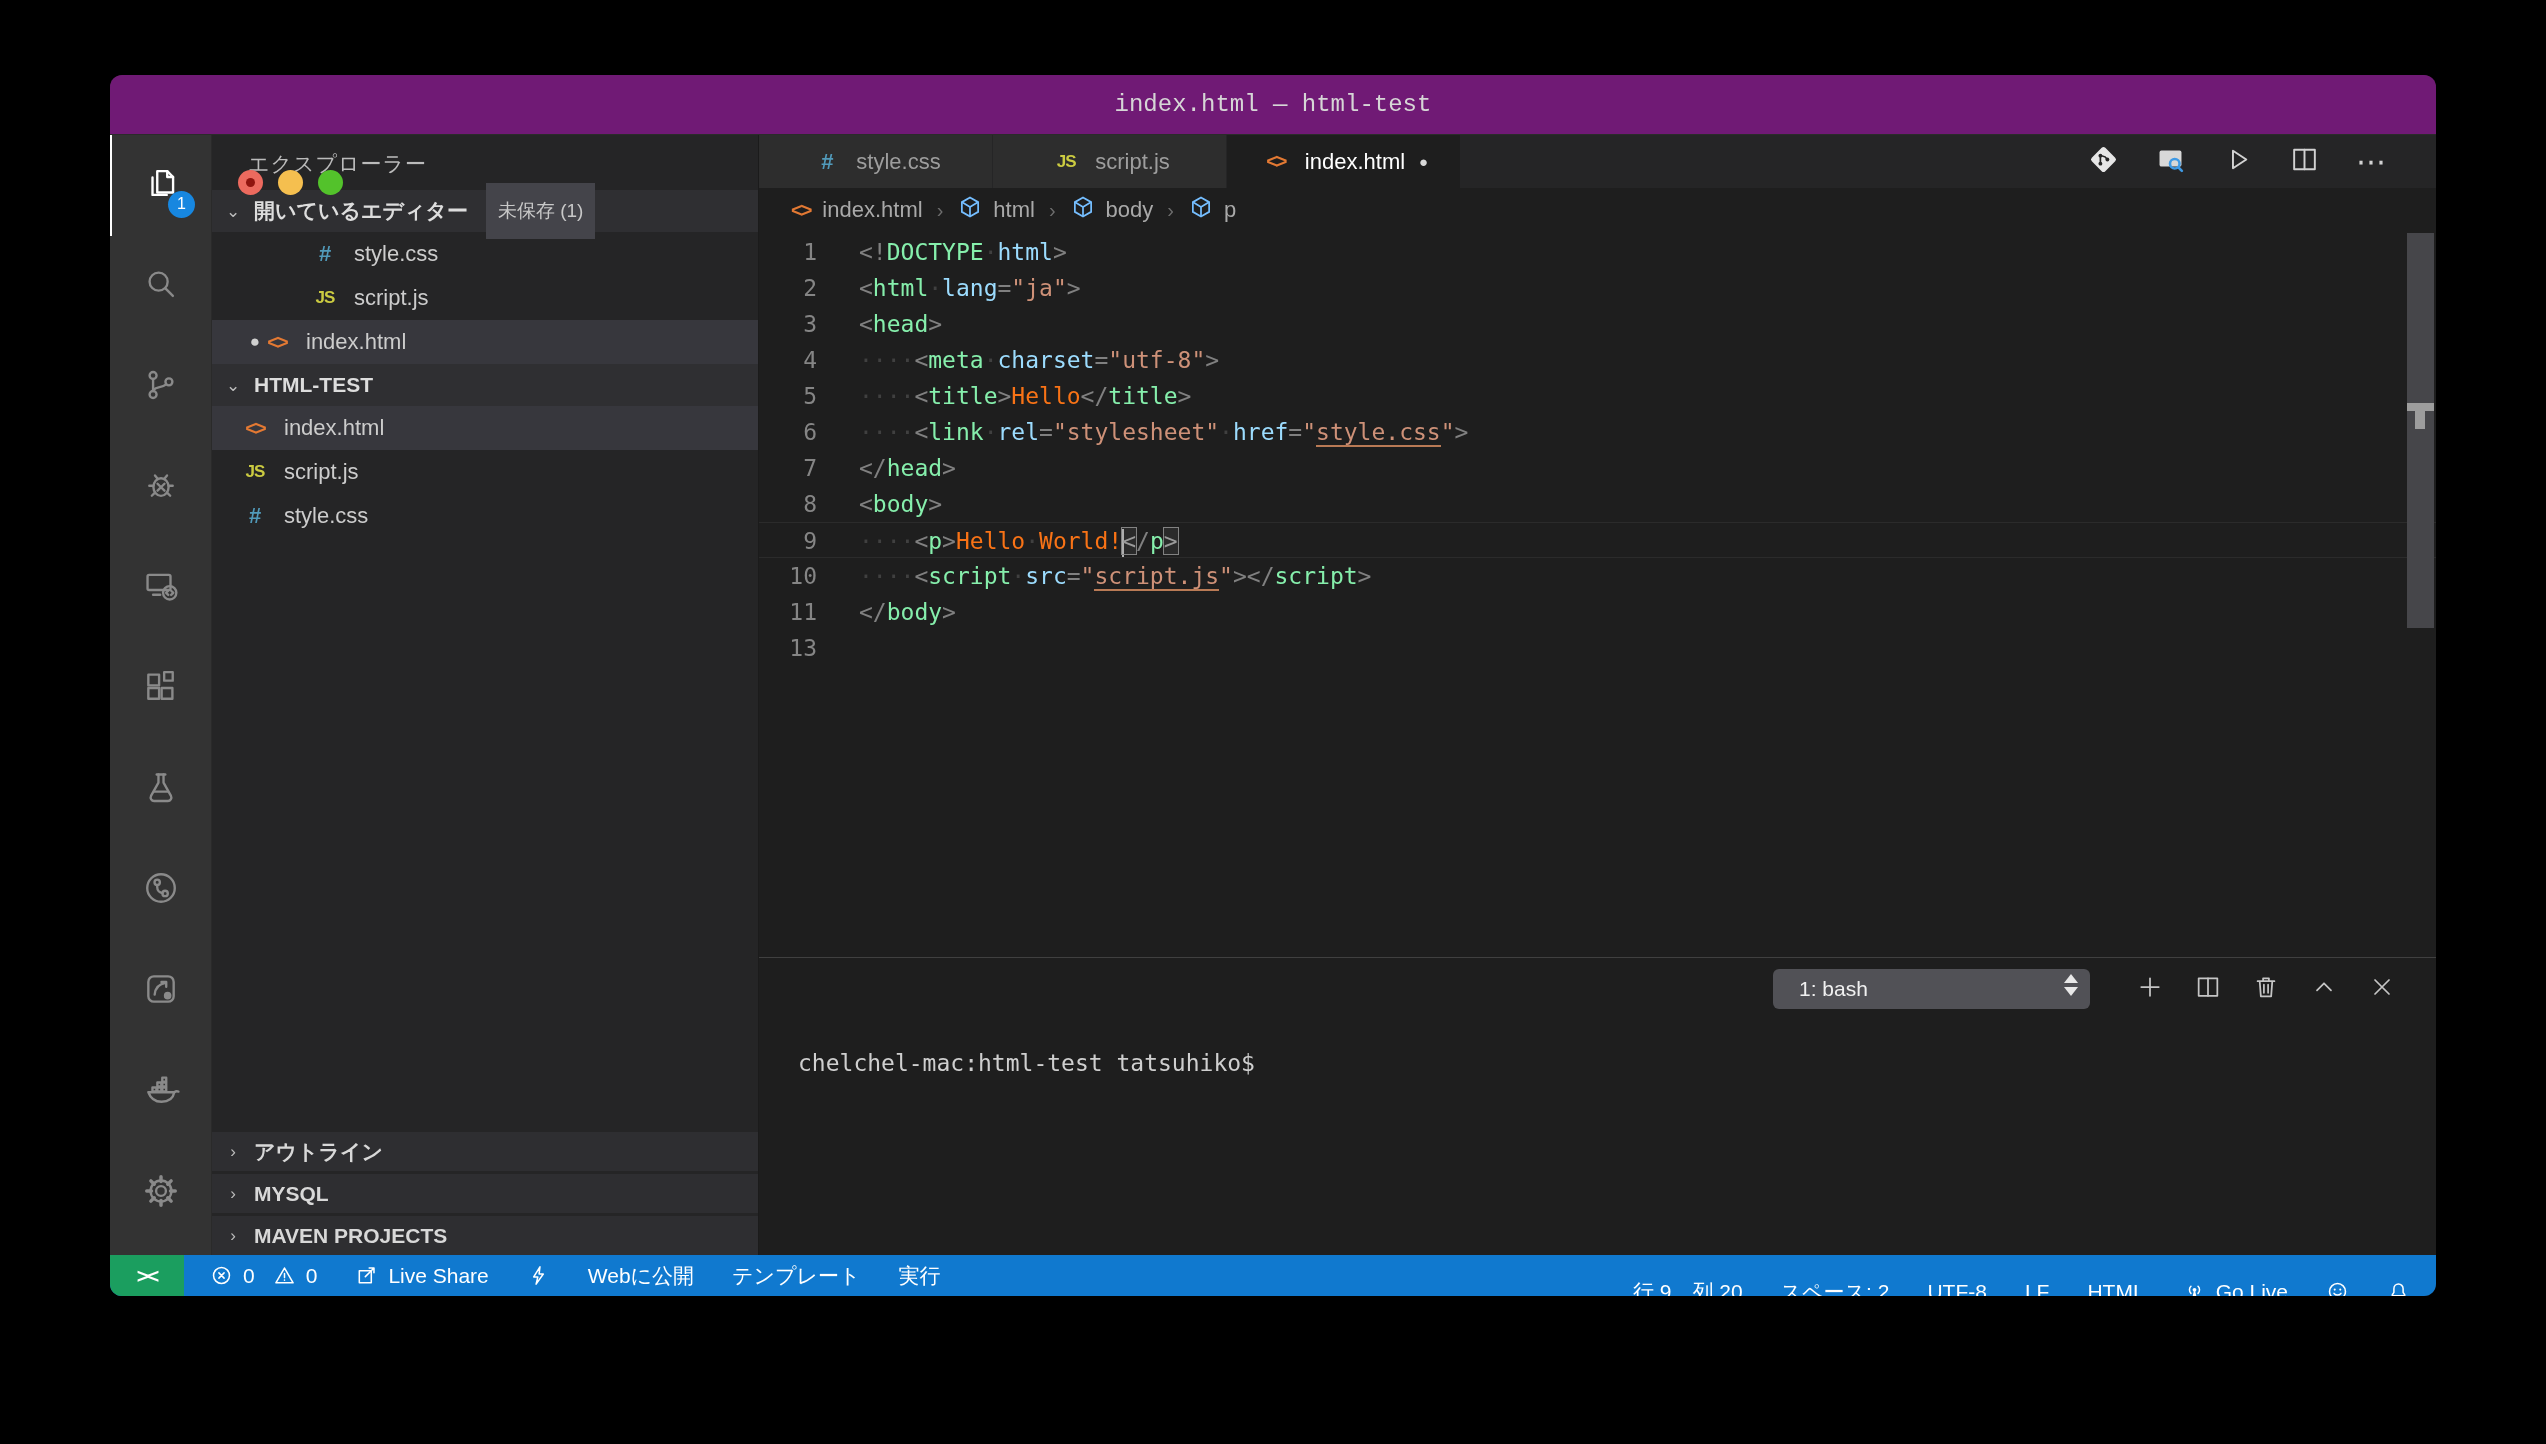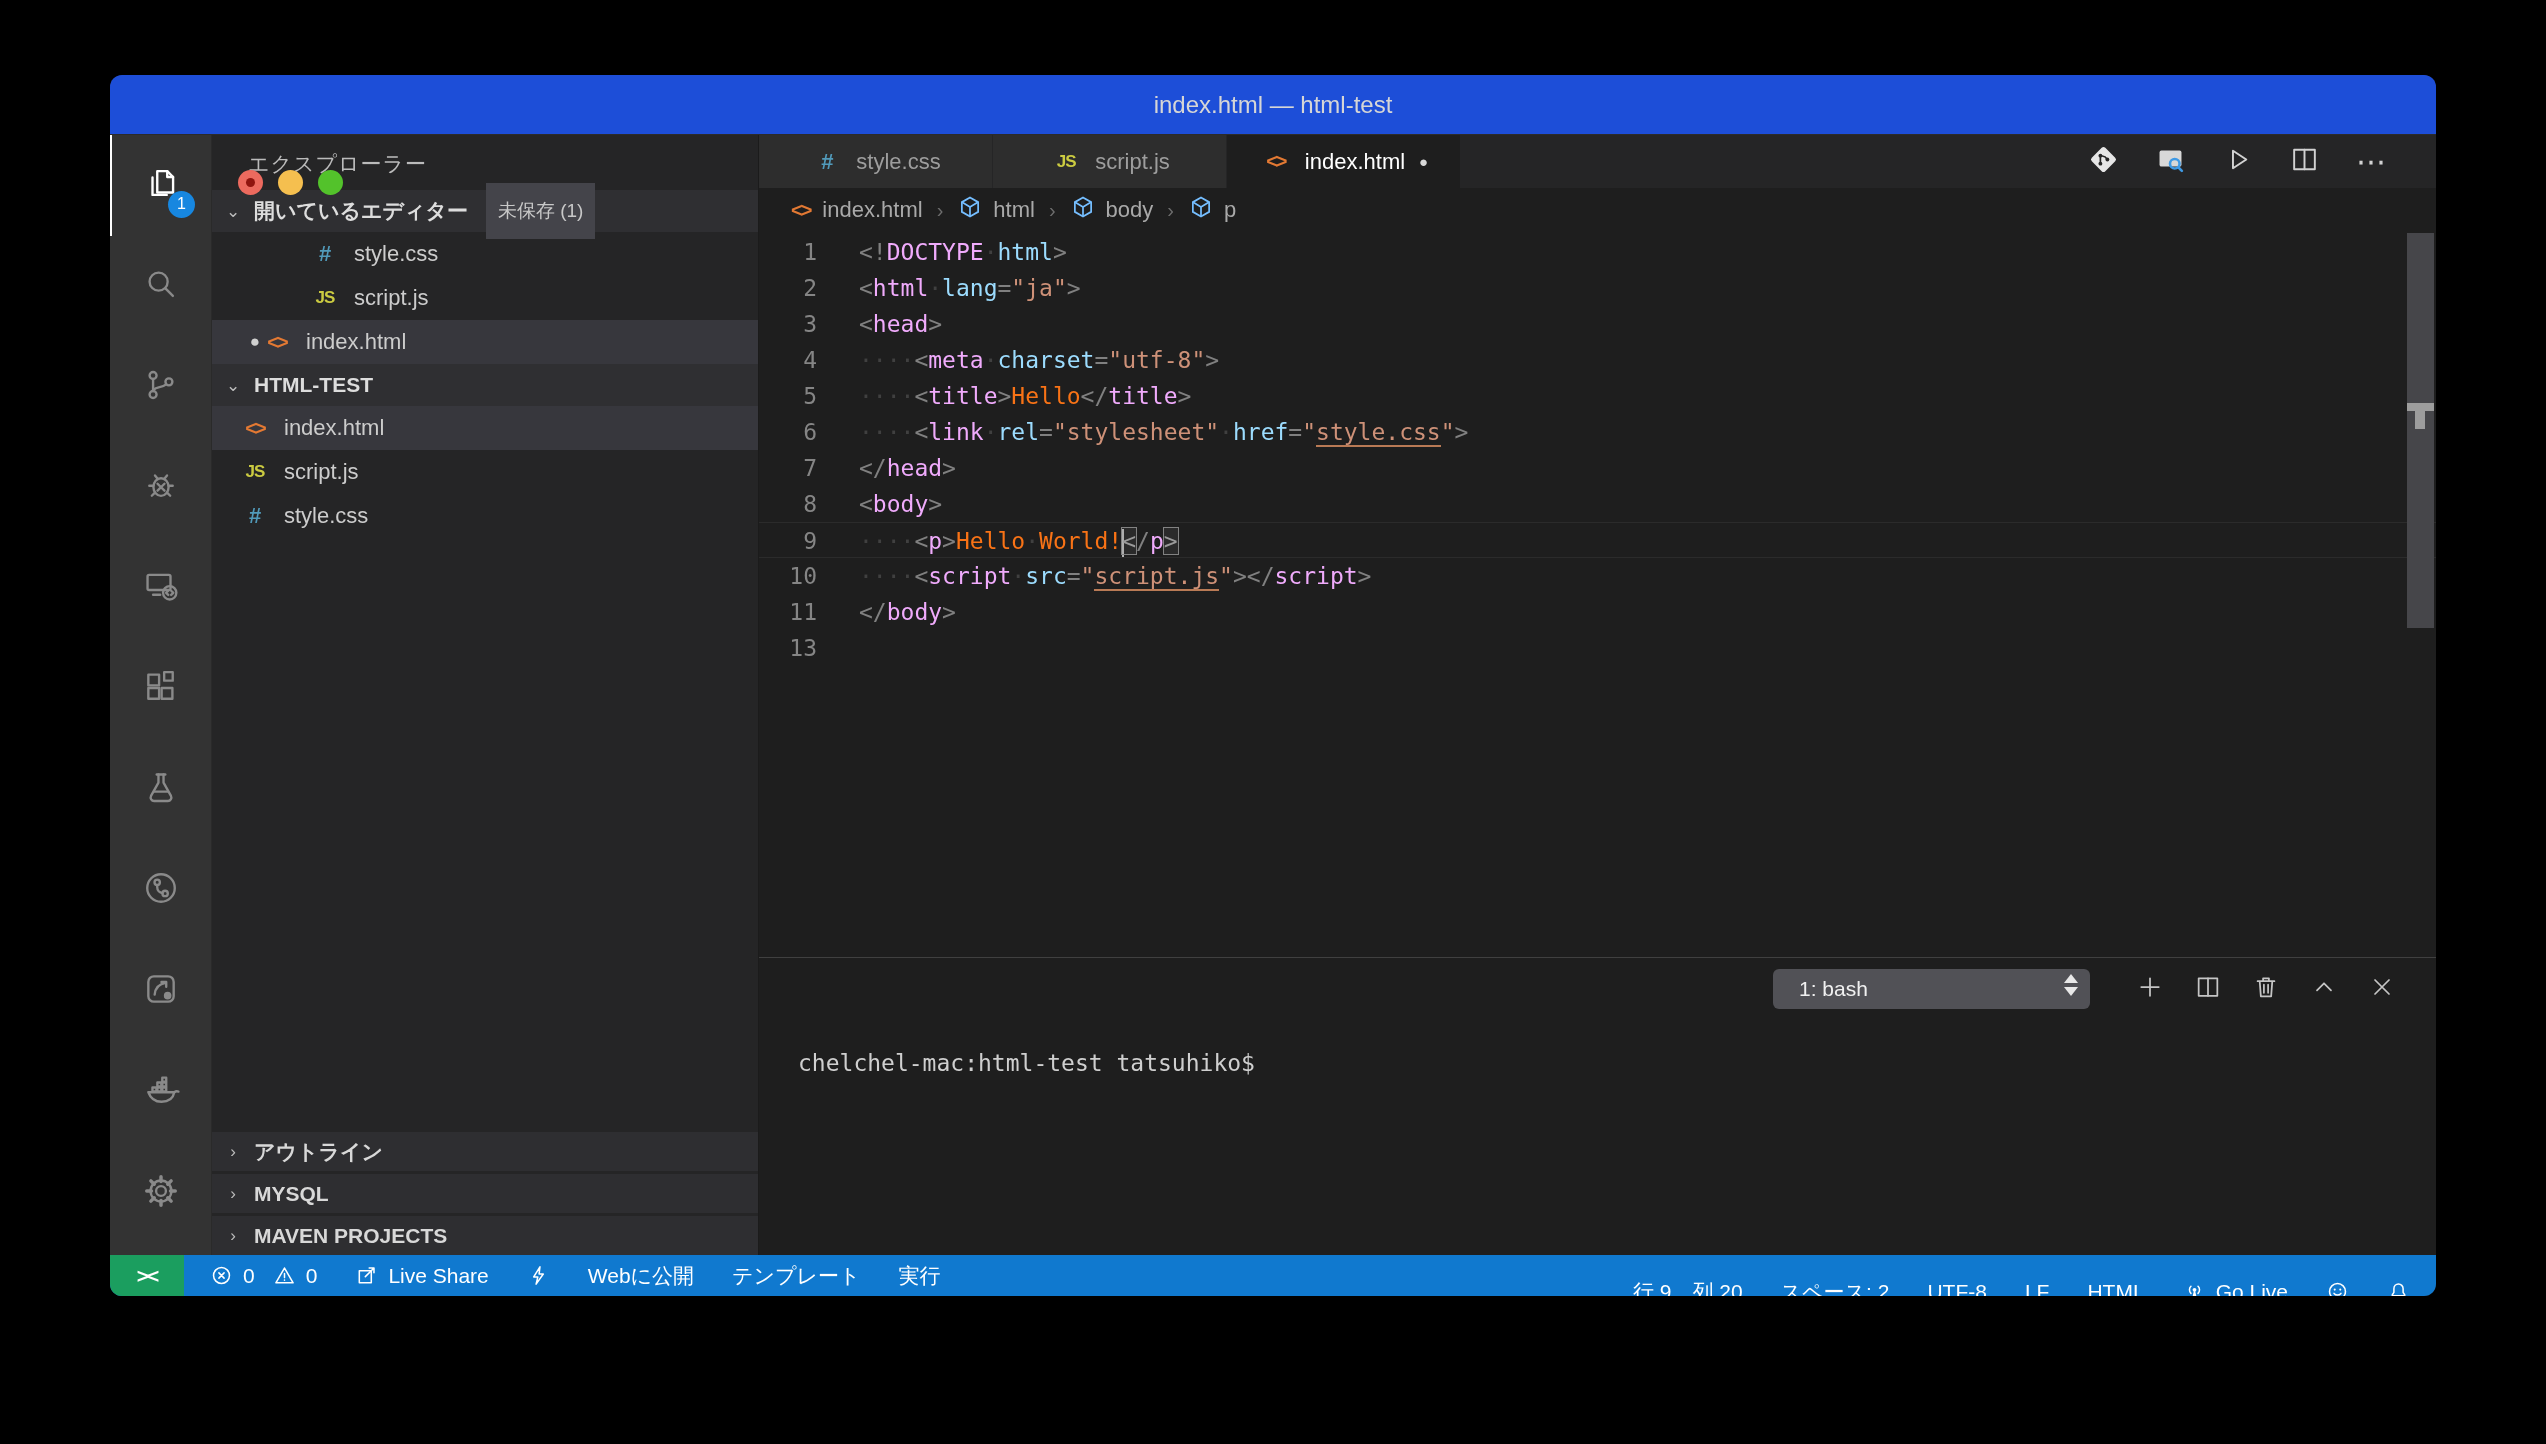--- a/index.html
+++ b/index.html
@@ -3,21 +3,21 @@
 <meta charset="utf-8">
 <style>
   * { margin:0; padding:0; box-sizing:border-box; }
   html,body { width:2546px; height:1444px; background:#000; overflow:hidden;
               font-family:"Liberation Sans", sans-serif; }
   #window { position:absolute; left:110px; top:75px; width:2326px; height:1221px;
             background:#1e1e1e; border-radius:12px; overflow:hidden; }
 
   
   #titlebar { position:absolute; left:0; top:0; width:100%; height:60px;
-              background:#1d4ed8; border-bottom:1px solid #2b2b2b; }
+              background:#701a75; border-bottom:1px solid #2b2b2b;font-family:Liberation Mono, monospace; }
   #title-text { position:absolute; width:100%; text-align:center; top:0; line-height:60px;
                 color:#d6d6d6; font-size:24px; }
   .tl { position:absolute; top:95px; width:25px; height:25px; border-radius:50%; z-index:30; }
   #tl-close { left:128px; background:#ec6a5e; }
   #tl-close::after { content:""; position:absolute; left:8px; top:8px; width:9px; height:9px;
                      border-radius:50%; background:#90150f; }
   #tl-min { left:168px; background:#f5bf4f; }
   #tl-max { left:208px; background:#53c22b; }
   .tl-wrap { position:absolute; left:0; top:0; }
 
@@ -84,21 +84,21 @@
   .bc-cube svg { width:26px; height:26px; fill:none; stroke:#75beff; stroke-width:1.6;
                  margin-right:10px; }
   .bc-tag { color:#e37933; font-weight:bold; font-size:20px; letter-spacing:-2px; margin-right:12px; }
 
   #code { position:absolute; left:0; top:99px; width:100%;
           font-family:"DejaVu Sans Mono", monospace; font-size:23px; }
   .code-line { display:flex; height:36px; line-height:36px; white-space:pre; }
   .code-line.cur { border-top:1px solid rgba(255,255,255,.06);
                    border-bottom:1px solid rgba(255,255,255,.06); }
   .ln { width:100px; text-align:right; padding-right:42px; color:#858585; }
-  .tk-p { color:#808080; } .tk-t { color:#f0abfc; } .tk-a { color:#9cdcfe; }
+  .tk-p { color:#808080; } .tk-t { color:#86efac; } .tk-a { color:#9cdcfe; }
   .tk-s { color:#ce9178; } .tk-x { color:#f97316; } .tk-w { color:#404040; }
   .tk-su { color:#ce9178; border-bottom:2px solid #b97a55; }
   .tk-pb { color:#9a9a9a; outline:1px solid #828282; background:rgba(128,128,128,.12); }
   .tk-c { display:inline-block; width:2px; height:28px; background:#b4b4b4;
           vertical-align:middle; margin-right:-2px; }
 
   #scroll-thumb { position:absolute; right:2px; top:98px; width:27px; height:395px;
                   background:#46464a; }
   #overview-mark { position:absolute; right:2px; top:268px; width:27px; height:8px;
                    background:#9d9d9d; }

